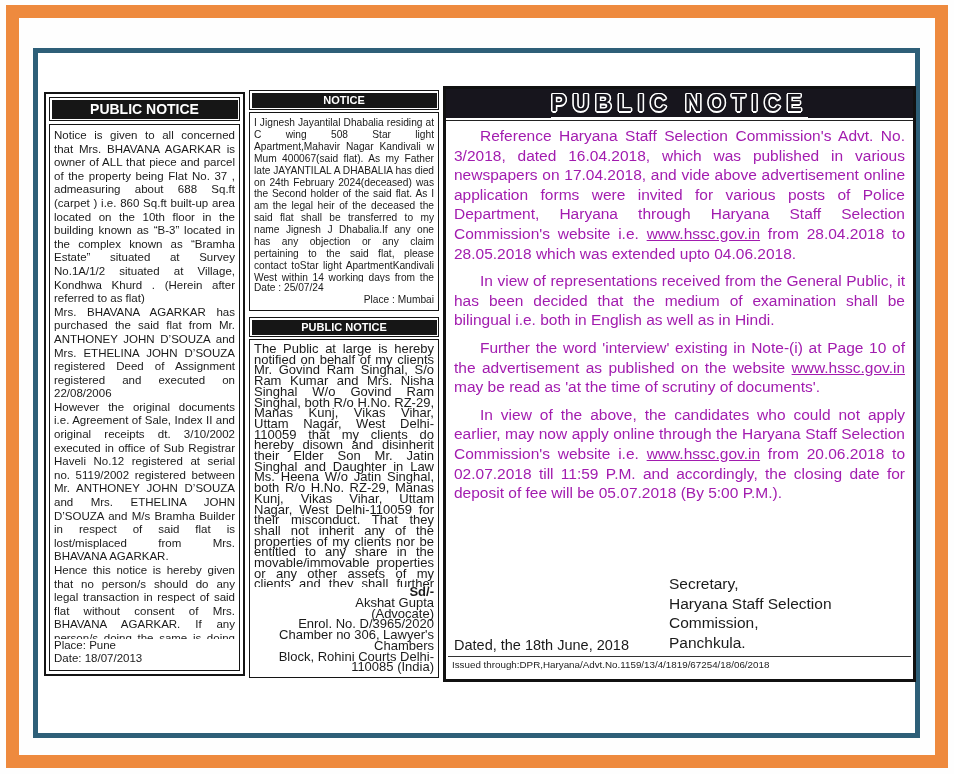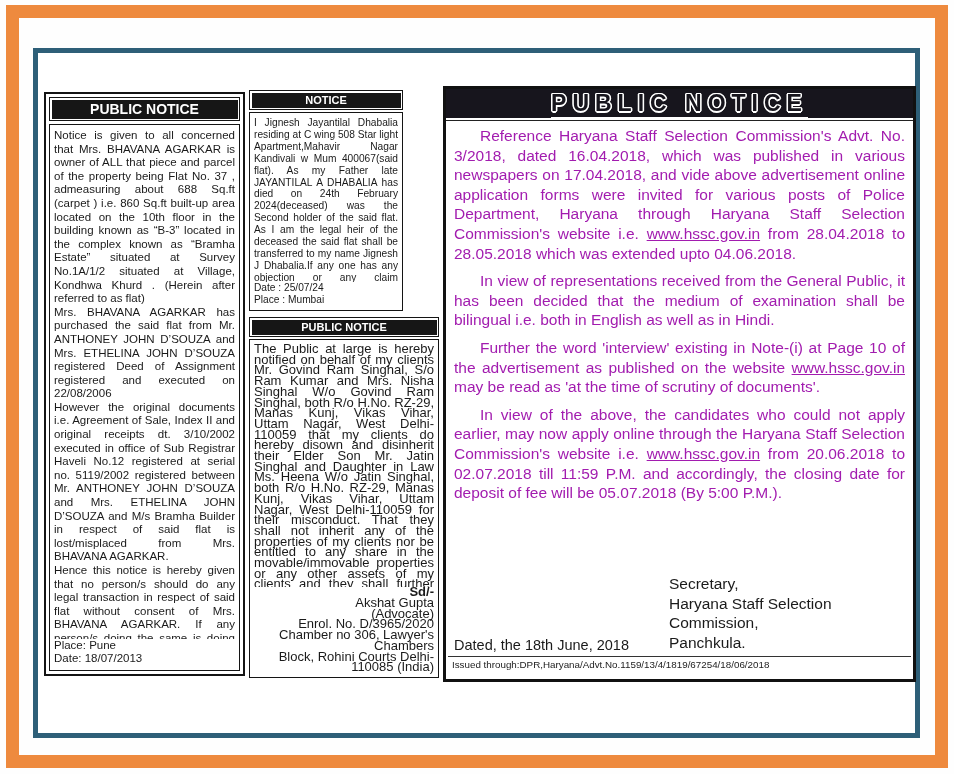--- a/index.html
+++ b/index.html
@@ -25,21 +25,21 @@
   .notice-left .hdr-bar { font-size: 14px; line-height: 19px; }
   .notice-left .body-box {
     border: 1px solid #141414; margin-top: 3px; padding: 4px 4px;
     flex: 1 1 auto; overflow: hidden; display: flex; flex-direction: column;
     font-size: 11.5px; line-height: 13.6px; text-align: justify;
   }
   .notice-left .paras { flex: 1 1 auto; overflow: hidden; }
   .notice-left p { margin: 0; }
 
   
-  .notice-mid-top  { left: 249px; top: 90px;  width: 154px; height: 221px; }
+  .notice-mid-top  { left: 249px; top: 90px;  width: 190px; height: 221px; }
   .notice-mid-bot  { left: 249px; top: 317px; width: 190px; height: 361px; }
   .notice-mid-top .hdr-bar, .notice-mid-bot .hdr-bar { font-size: 11px; line-height: 15px; }
   .mid-body {
     border: 1px solid #141414; margin-top: 2px; padding: 4px 4px;
     flex: 1 1 auto; overflow: hidden; display: flex; flex-direction: column;
     text-align: justify;
   }
   .notice-mid-top .mid-body { font-size: 10.2px; line-height: 11.9px; }
   .notice-mid-bot .mid-body { font-size: 13px;  line-height: 10.7px; }
   .mid-body .grow { flex: 1 1 auto; overflow: hidden; }
@@ -94,21 +94,21 @@
     </div>
   </div>
 
   <div class="notice notice-mid-top">
     <div class="hdr-wrap">
       <div class="hdr-bar">NOTICE</div>
     </div>
     <div class="mid-body">
       <div class="grow">I Jignesh Jayantilal Dhabalia residing at C wing 508 Star light Apartment,Mahavir Nagar Kandivali w Mum 400067(said flat). As my Father late JAYANTILAL A DHABALIA has died on 24th February 2024(deceased) was the Second holder of the said flat. As I am the legal heir of the deceased the said flat shall be transferred to my name Jignesh J Dhabalia.If any one has any objection or any claim pertaining to the said flat, please contact toStar light ApartmentKandivali West  within 14 working days from the date of this notice.</div>
       <div style="text-align:left">Date : 25/07/24</div>
-      <div style="text-align:left">Place : Mumbai</div>
+      <div style="text-align:right">Place : Mumbai</div>
     </div>
   </div>
 
   <div class="notice notice-mid-bot">
     <div class="hdr-wrap">
       <div class="hdr-bar">PUBLIC NOTICE</div>
     </div>
     <div class="mid-body">
       <div class="grow">The Public at large is hereby notified on behalf of my clients Mr. Govind Ram Singhal, S/o Ram Kumar and Mrs. Nisha Singhal W/o Govind Ram Singhal, both R/o H.No. RZ-29, Manas Kunj, Vikas Vihar, Uttam Nagar, West Delhi-110059 that my clients do hereby disown and disinherit their Elder Son Mr. Jatin Singhal and Daughter in Law Ms. Heena W/o Jatin Singhal, both R/o H.No. RZ-29, Manas Kunj, Vikas Vihar, Uttam Nagar, West Delhi-110059 for their misconduct. That they shall not inherit any of the properties of my clients nor be entitled to any share in the movable/immovable properties or any other assets of my clients and they shall further not be entitled to the probate of any will of my clients. Now my clients would have no concern with their Son Jatin Singhal and Daughter in Law Heena. Any person dealing or transacting with aforesaid Son and Daughter in Law in any respect of my clients shall be doing that at his or her own risks, general public take note.</div>
       <div class="sig-block">

